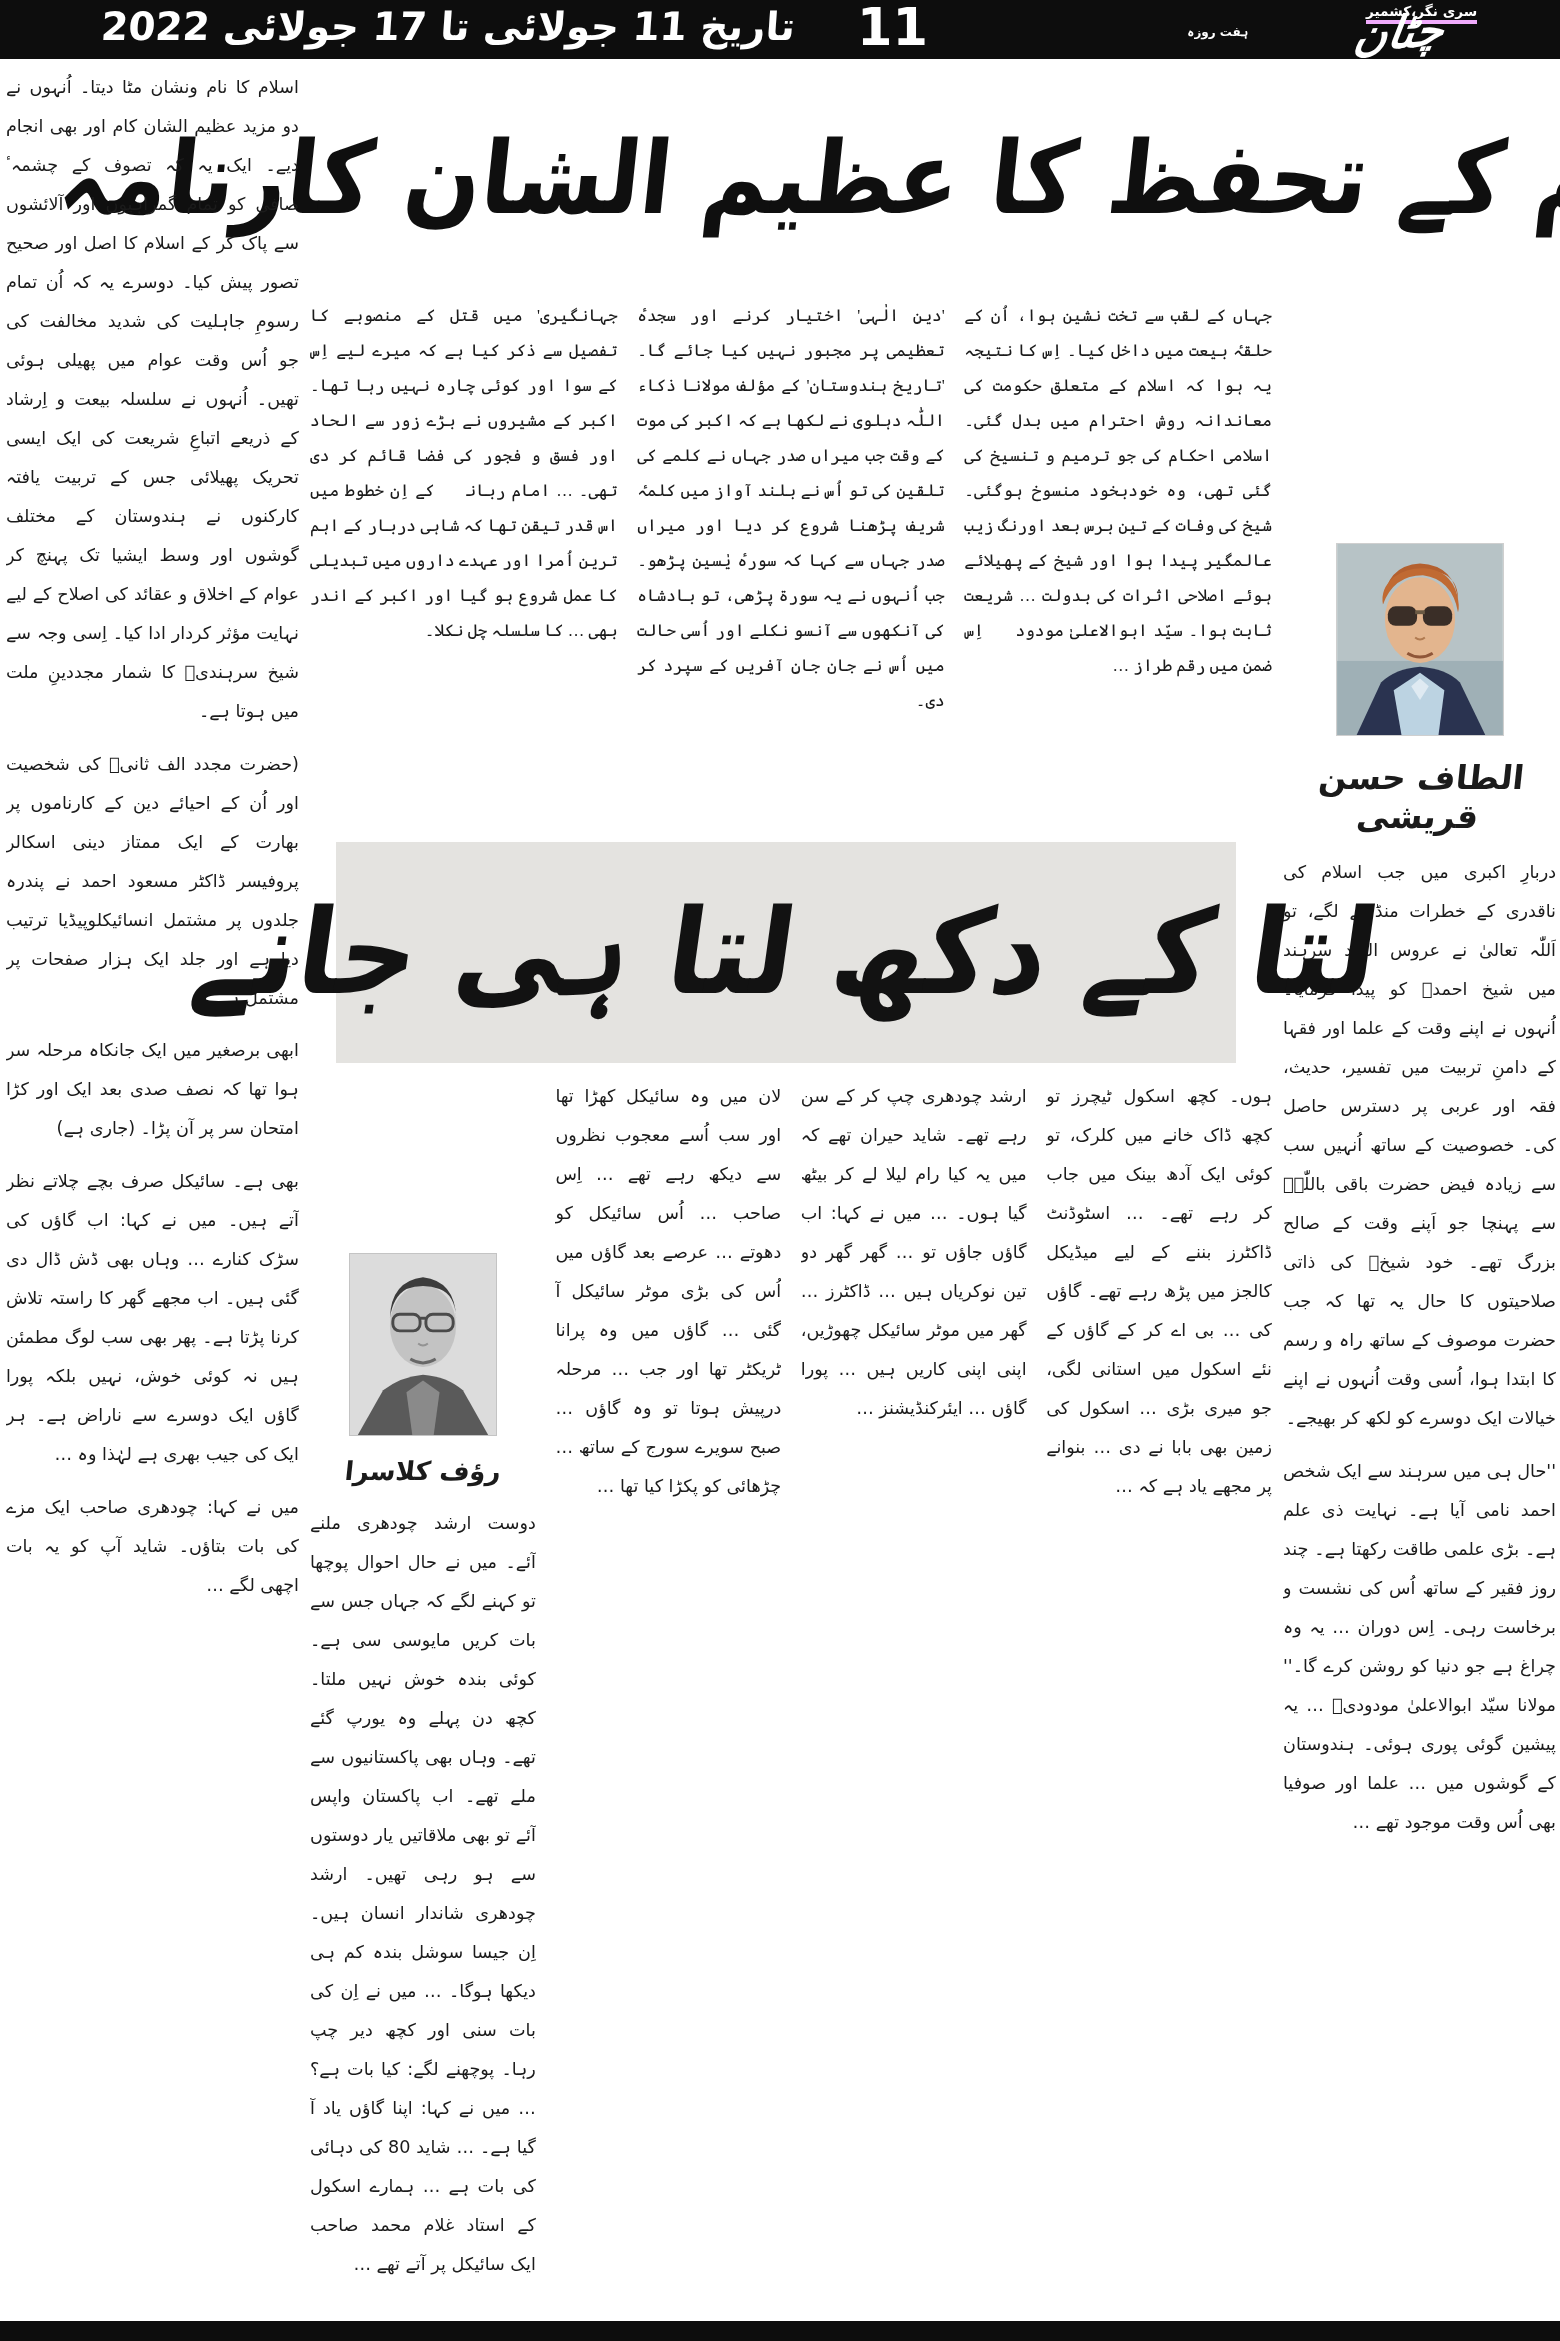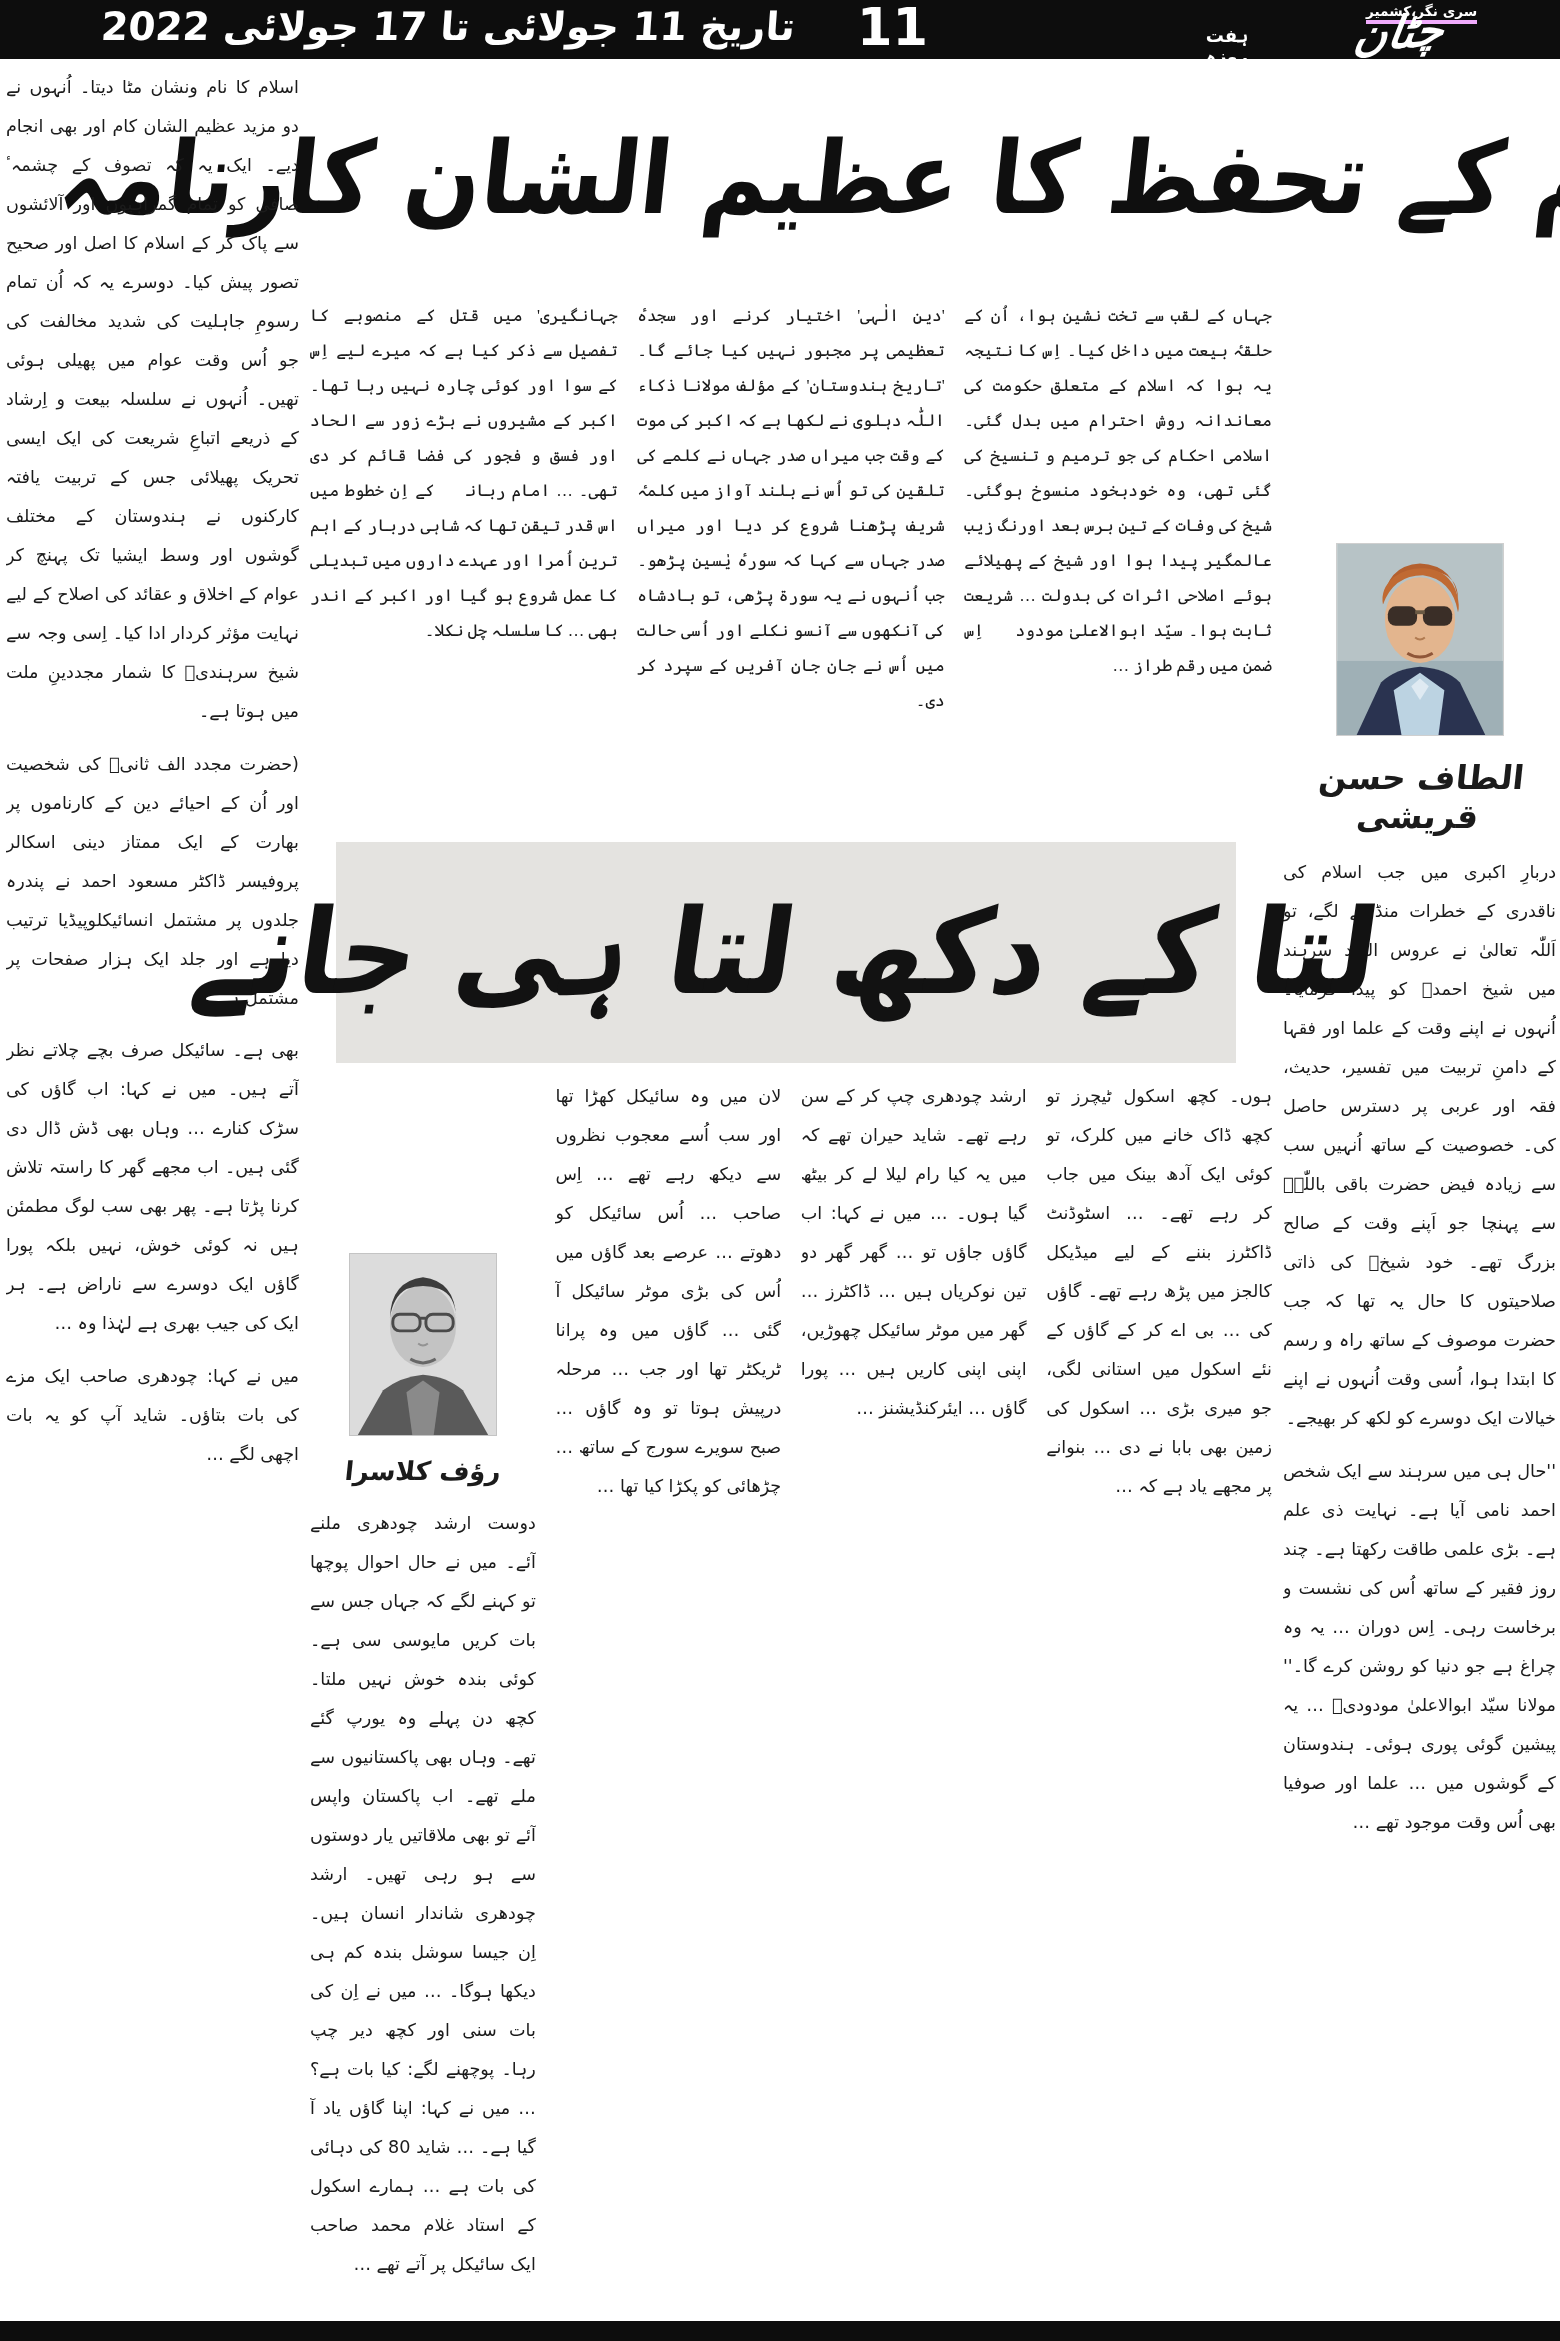--- a/index.html
+++ b/index.html
@@ -7,21 +7,21 @@
   .page{position:relative;width:1560px;height:2342px;overflow:hidden;background:#fff;}
 
   
   .topbar{position:absolute;left:0;top:0;width:1560px;height:59px;background:#0d0d0d;color:#fff;
           display:flex;flex-direction:row;align-items:center;}
   .dateline{position:absolute;left:54px;top:3.9px;width:741px;font-size:39px;font-weight:bold;
             direction:rtl;text-align:right;white-space:nowrap;transform:skewX(-4deg);}
   .pageno{position:absolute;left:839px;top:-2px;width:107px;font-size:51px;font-weight:bold;text-align:center;}
   .masthead{position:absolute;right:9.8px;top:0;width:380px;height:59px;}
   .mast-city{position:absolute;right:73px;top:2.9px;font-size:13.7px;font-weight:bold;border-bottom:4px solid #f0abfc;padding-bottom:1px;}
-  .mast-weekly{position:absolute;right:302px;top:25px;font-size:18px;font-weight:bold;}
+  .mast-weekly{position:absolute;right:302px;top:25px;font-size:12px;font-weight:bold;}
   .mast-title{position:absolute;right:107px;top:5.9px;font-size:45px;font-weight:bold;font-style:italic;
               transform:skewX(-12deg) rotate(-4deg);letter-spacing:2px;}
 
   
   .headline-top{position:absolute;left:293px;top:57px;width:1263px;height:242px;display:flex;
                 align-items:center;justify-content:center;direction:rtl;
                 font-size:90px;font-weight:bold;color:#0f0f0f;line-height:1.05;
                 transform:skewX(-6deg) scaleY(1.12);white-space:nowrap;}
 
   
@@ -82,20 +82,21 @@
       <span class="mast-title">چٹان</span>
     </div>
   </header>
 
   <div class="headline-top">اسلام کے تحفظ کا عظیم الشان کارنامہ</div>
 
   <aside class="left-col urdu">
     <div class="mid">
       <p>اسلام کا نام ونشان مٹا دیتا۔ اُنہوں نے دو مزید عظیم الشان کام اور بھی انجام دیے۔ ایک یہ کہ تصوف کے چشمہٴ صافی کو تمام گمراہیوں اور آلائشوں سے پاک کر کے اسلام کا اصل اور صحیح تصور پیش کیا۔ دوسرے یہ کہ اُن تمام رسومِ جاہلیت کی شدید مخالفت کی جو اُس وقت عوام میں پھیلی ہوئی تھیں۔ اُنہوں نے سلسلہ بیعت و اِرشاد کے ذریعے اتباعِ شریعت کی ایک ایسی تحریک پھیلائی جس کے تربیت یافتہ کارکنوں نے ہندوستان کے مختلف گوشوں اور وسط ایشیا تک پہنچ کر عوام کے اخلاق و عقائد کی اصلاح کے لیے نہایت مؤثر کردار ادا کیا۔ اِسی وجہ سے شیخ سرہندیؒ کا شمار مجددینِ ملت میں ہوتا ہے۔</p>
       <p>(حضرت مجدد الف ثانیؒ کی شخصیت اور اُن کے احیائے دین کے کارناموں پر بھارت کے ایک ممتاز دینی اسکالر پروفیسر ڈاکٹر مسعود احمد نے پندرہ جلدوں پر مشتمل انسائیکلوپیڈیا ترتیب دیا ہے اور جلد ایک ہزار صفحات پر مشتمل ہے۔)</p>
+      <p>ابھی برصغیر میں ایک جانکاہ مرحلہ سر ہوا تھا کہ نصف صدی بعد ایک اور کڑا امتحان سر پر آن پڑا۔ (جاری ہے)</p>
       <p>بھی ہے۔ سائیکل صرف بچے چلاتے نظر آتے ہیں۔ میں نے کہا: اب گاؤں کی سڑک کنارے … وہاں بھی ڈش ڈال دی گئی ہیں۔ اب مجھے گھر کا راستہ تلاش کرنا پڑتا ہے۔ پھر بھی سب لوگ مطمئن ہیں نہ کوئی خوش، نہیں بلکہ پورا گاؤں ایک دوسرے سے ناراض ہے۔ ہر ایک کی جیب بھری ہے لہٰذا وہ …</p>
       <p>میں نے کہا: چودھری صاحب ایک مزے کی بات بتاؤں۔ شاید آپ کو یہ بات اچھی لگے …</p>
     </div>
   </aside>
 
   <section class="top-cols urdu">
     <div class="col">جہانگیری' میں قتل کے منصوبے کا تفصیل سے ذکر کیا ہے کہ میرے لیے اِس کے سوا اور کوئی چارہ نہیں رہا تھا۔ اکبر کے مشیروں نے بڑے زور سے الحاد اور فسق و فجور کی فضا قائم کر دی تھی۔ … امام ربانیؒ کے اِن خطوط میں اس قدر تیقن تھا کہ شاہی دربار کے اہم ترین اُمرا اور عہدے داروں میں تبدیلی کا عمل شروع ہو گیا اور اکبر کے اندر بھی … کا سلسلہ چل نکلا۔</div>
     <div class="col">'دینِ الٰہی' اختیار کرنے اور سجدہٴ تعظیمی پر مجبور نہیں کیا جائے گا۔ 'تاریخ ہندوستان' کے مؤلف مولانا ذکاء اللّٰہ دہلوی نے لکھا ہے کہ اکبر کی موت کے وقت جب میراں صدر جہاں نے کلمے کی تلقین کی تو اُس نے بلند آواز میں کلمہٴ شریف پڑھنا شروع کر دیا اور میراں صدر جہاں سے کہا کہ سورہٴ یٰسین پڑھو۔ جب اُنہوں نے یہ سورۃ پڑھی، تو بادشاہ کی آنکھوں سے آنسو نکلے اور اُسی حالت میں اُس نے جان جانِ آفریں کے سپرد کر دی۔</div>
     <div class="col">جہاں کے لقب سے تخت نشین ہوا، اُن کے حلقہٴ بیعت میں داخل کیا۔ اِس کا نتیجہ یہ ہوا کہ اسلام کے متعلق حکومت کی معاندانہ روش احترام میں بدل گئی۔ اسلامی احکام کی جو ترمیم و تنسیخ کی گئی تھی، وہ خودبخود منسوخ ہوگئی۔ شیخ کی وفات کے تین برس بعد اورنگ زیب عالمگیر پیدا ہوا اور شیخ کے پھیلائے ہوئے اصلاحی اثرات کی بدولت … شریعت ثابت ہوا۔ سیّد ابوالاعلیٰ مودودیؒ اِس ضمن میں رقم طراز …</div>
   </section>

